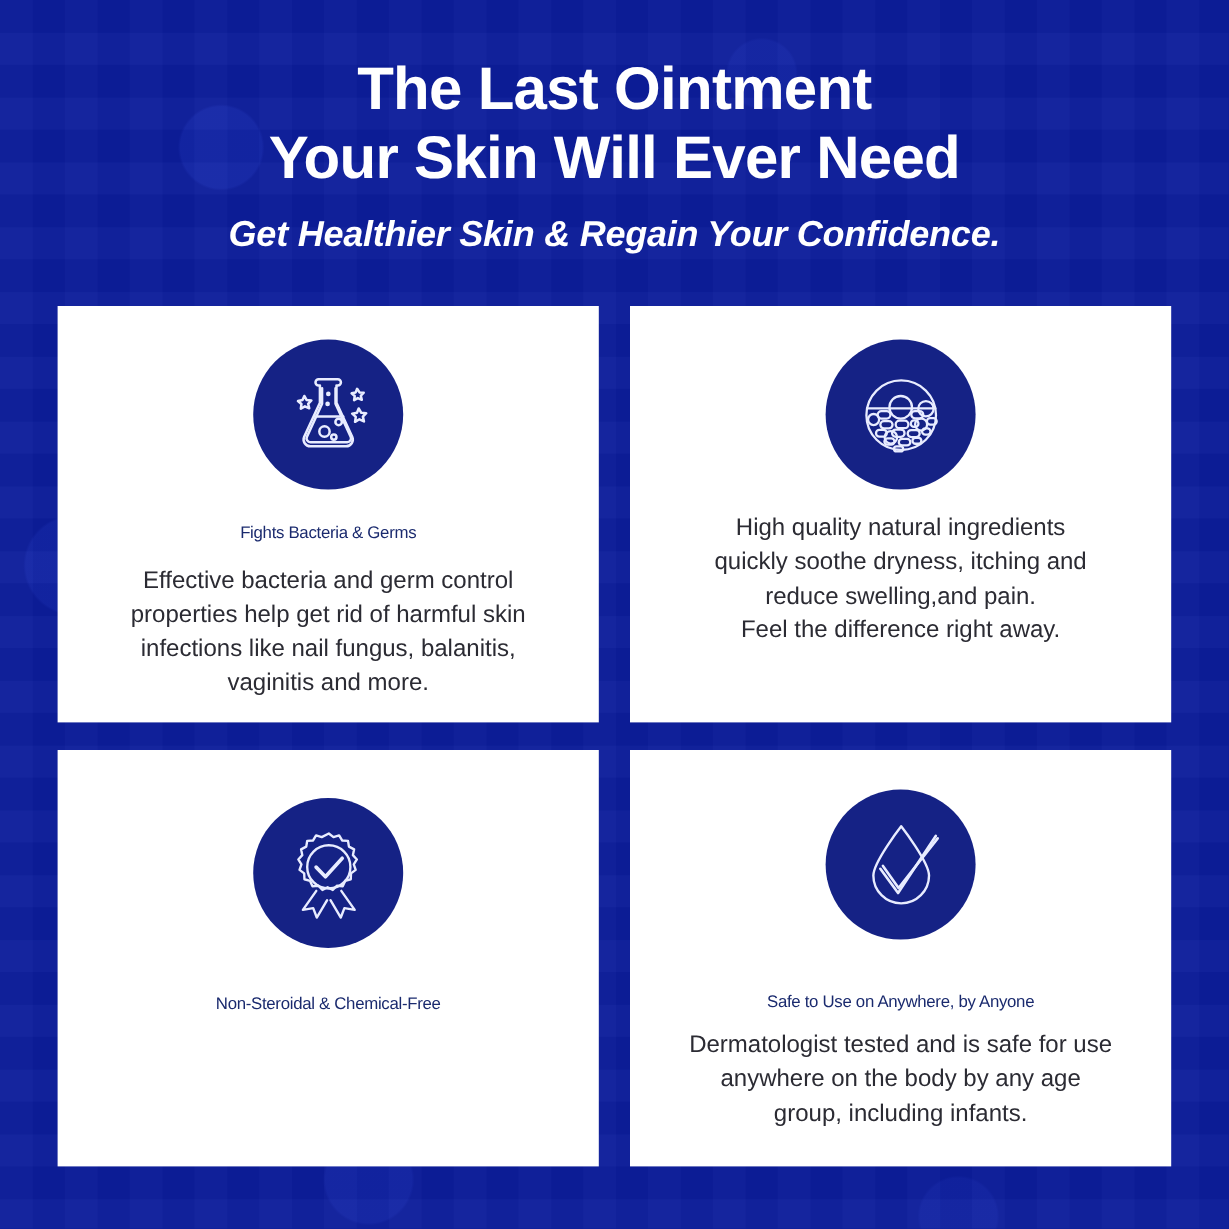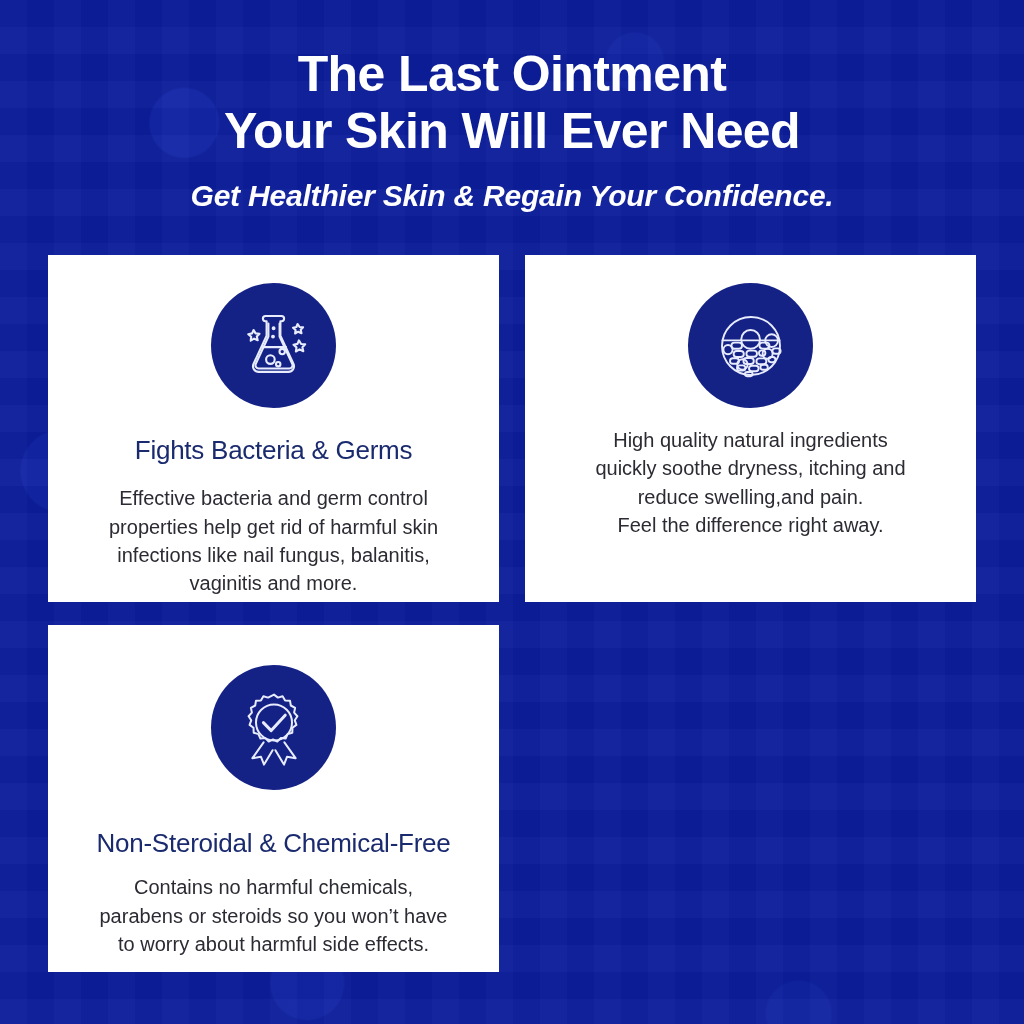--- a/index.html
+++ b/index.html
@@ -96,21 +96,21 @@
     border-radius: 50%;
     background: #152285;
     display: flex;
     align-items: center;
     justify-content: center;
     flex: none;
   }
 
   .card-title {
     color: #1a2a6e;
-    font-size: 26px;
+    font-size: 14px;
     font-weight: 500;
     letter-spacing: -0.25px;
     text-align: center;
     line-height: 1.2;
   }
 
   .card-body {
     color: #2b2b33;
     font-size: 20px;
     font-weight: 400;
@@ -244,20 +244,34 @@
                      -3.4 -3.5 -4.9 0.4 -2.0 -4.4 -4.7 -1.4 -0.2 -4.9 -3.9 -2.9 1.6 -4.6 -2.6 -4.1
                      3.3 -3.6 -1.0 -4.8 4.3 -2.3 0.8 -4.8 4.9 -0.3 2.5 -4.2 4.7 1.4 z"></path>
 
             <circle cx="42" cy="36.4" r="18.0"></circle>
 
             <path d="M31.4 36.6 l7.8 8.0 14.0 -15.4" stroke-width="3.0"></path>
           </svg>
         </span>
       </div>
       <div class="card-title">Non-Steroidal &amp; Chemical-Free</div>
-      <div class="card-body">Contains no harmful chemicals,
-parabens or steroids so you won’t have
-to worry about harmful side effects.</div>
-    </div>
-
+    </div>
+
+    <div class="card card-4">
+      <div class="icon-badge">
+        <span>
+          <svg class="icon-svg" width="84" height="84" viewBox="0 0 84 84" fill="none" stroke="#e8ecff" stroke-width="2.0" stroke-linecap="round" stroke-linejoin="round">
+
+            <path d="M42 9.5 C42 9.5 18.8 39.4 18.8 50.6 a23.2 23.2 0 0 0 46.4 0 C65.2 39.4 42 9.5 42 9.5 z"></path>
+
+            <path d="M24.6 45.0 L39.4 65.2 L70.8 17.6" stroke-width="2.2"></path>
+            <path d="M26.8 42.6 L39.8 61.0 L72.4 19.6" stroke-width="2.2"></path>
+          </svg>
+        </span>
+      </div>
+      <div class="card-title">Safe to Use on Anywhere, by Anyone</div>
+      <div class="card-body">Dermatologist tested and is safe for use
+anywhere on the body by any age
+group, including infants.</div>
+    </div>
 
   </div>
 </div>
 
 </body></html>

